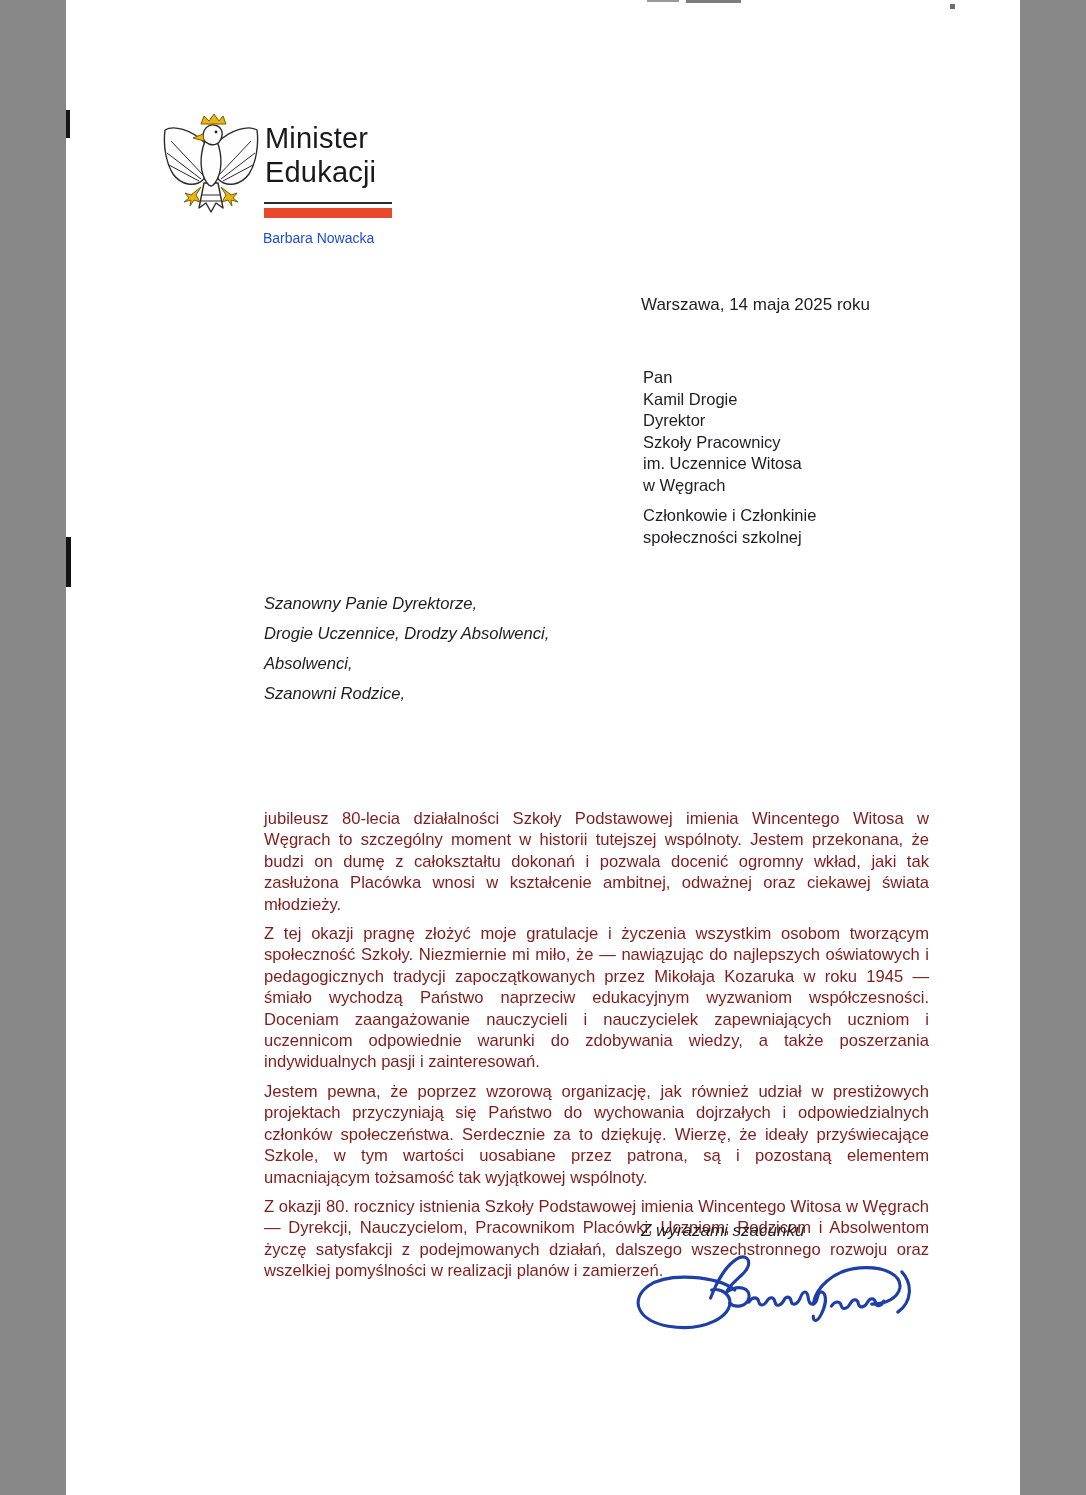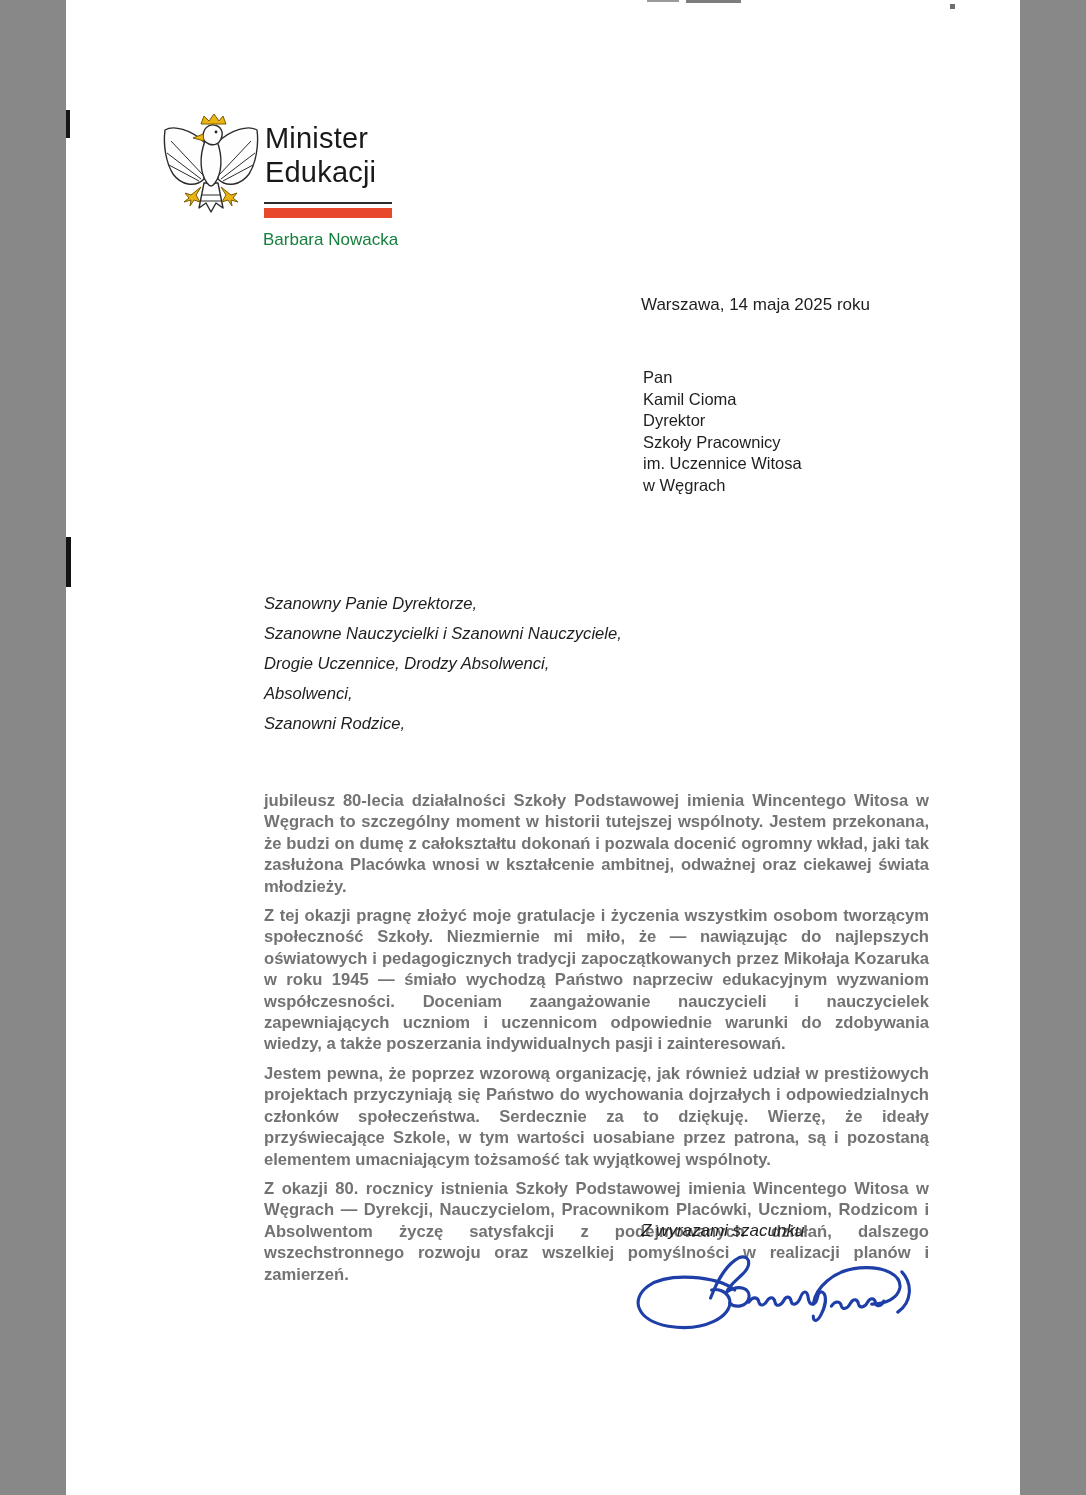--- a/index.html
+++ b/index.html
@@ -26,37 +26,36 @@
   .emblem { position:absolute; left:95px; top:113px; width:100px; height:112px; }
   .ministry-title {
     position:absolute; left:199px; top:121px;
     font-size:29px; line-height:34px; font-weight:500;
     color:#19191b; letter-spacing:0.2px;
   }
   .flag-sep { position:absolute; left:198px; top:202px; width:128px; }
   .flag-sep .line  { height:2px; background:#2c2c2c; }
   .flag-sep .white { height:4px; background:#ffffff; }
   .flag-sep .red   { height:10px; }
-  .minister-name { position:absolute; left:197px; top:230px; font-size:17px; color:#15803d;text-align:center; }
+  .minister-name { position:absolute; left:197px; top:230px; font-size:14px; color:#1d4ed8;text-align:center; }
 
   
   .place-date { position:absolute; left:575px; top:295px; font-size:17px;text-align:right; }
   .recipient  { position:absolute; left:577px; top:367px; font-size:16.5px; line-height:21.6px; }
   .recipient-extra { position:absolute; left:577px; top:505px; font-size:16.5px; line-height:21.6px; }
 
   
   .salutations { position:absolute; left:198px; top:592px; font-style:italic; font-size:16.6px; }
   .salutations div { height:30px; line-height:24px; }
 
   
   .body-text {
-    position:absolute; left:198px; top:790px; width:665px;
+    position:absolute; left:198px; top:808px; width:665px;
     font-size:16.6px; line-height:21.4px; text-align:justify;
-    color:#737373;
-    font-weight:bold;
+    color:#7f1d1d;
   }
   .body-text p { margin:0 0 8px 0; text-align:justify; }
 
   
   .closing { position:absolute; left:575px; top:1221px; font-style:italic; font-size:17px; }
   .signature { position:absolute; left:550px; top:1245px; width:312px; height:90px; }
 </style>
 </head>
 <body>
 
@@ -101,30 +100,33 @@
     <div class="white"></div>
     <div class="red" id="flag-red" style="background: rgb(232, 72, 43);"></div>
   </div>
 
   <div class="minister-name">Barbara Nowacka</div>
 
   <div class="place-date">Warszawa, 14 maja 2025 roku</div>
 
   <div class="recipient">
       <div>Pan</div>
-      <div>Kamil Cioma</div>
+      <div>Kamil Drogie</div>
       <div>Dyrektor</div>
       <div>Szkoły Pracownicy</div>
       <div>im. Uczennice Witosa</div>
       <div>w Węgrach</div>
     </div>
+  <div class="recipient-extra">
+      <div>Członkowie i Członkinie</div>
+      <div>społeczności szkolnej</div>
+    </div>
 
   <div class="salutations">
       <div>Szanowny Panie Dyrektorze,</div>
-      <div>Szanowne Nauczycielki i Szanowni Nauczyciele,</div>
       <div>Drogie Uczennice, Drodzy Absolwenci,</div>
       <div>Absolwenci,</div>
       <div>Szanowni Rodzice,</div>
     </div>
 
   <div class="body-text">
       <p>jubileusz 80-lecia działalności Szkoły Podstawowej imienia Wincentego Witosa w Węgrach to szczególny moment w historii tutejszej wspólnoty. Jestem przekonana, że budzi on dumę z całokształtu dokonań i pozwala docenić ogromny wkład, jaki tak zasłużona Placówka wnosi w kształcenie ambitnej, odważnej oraz ciekawej świata młodzieży.</p>
       <p>Z tej okazji pragnę złożyć moje gratulacje i życzenia wszystkim osobom tworzącym społeczność Szkoły. Niezmiernie mi miło, że — nawiązując do najlepszych oświatowych i pedagogicznych tradycji zapoczątkowanych przez Mikołaja Kozaruka w roku 1945 — śmiało wychodzą Państwo naprzeciw edukacyjnym wyzwaniom współczesności. Doceniam zaangażowanie nauczycieli i nauczycielek zapewniających uczniom i uczennicom odpowiednie warunki do zdobywania wiedzy, a także poszerzania indywidualnych pasji i zainteresowań.</p>
       <p>Jestem pewna, że poprzez wzorową organizację, jak również udział w prestiżowych projektach przyczyniają się Państwo do wychowania dojrzałych i odpowiedzialnych członków społeczeństwa. Serdecznie za to dziękuję. Wierzę, że ideały przyświecające Szkole, w tym wartości uosabiane przez patrona, są i pozostaną elementem umacniającym tożsamość tak wyjątkowej wspólnoty.</p>
       <p>Z okazji 80. rocznicy istnienia Szkoły Podstawowej imienia Wincentego Witosa w Węgrach — Dyrekcji, Nauczycielom, Pracownikom Placówki, Uczniom, Rodzicom i Absolwentom życzę satysfakcji z podejmowanych działań, dalszego wszechstronnego rozwoju oraz wszelkiej pomyślności w realizacji planów i zamierzeń.</p>

